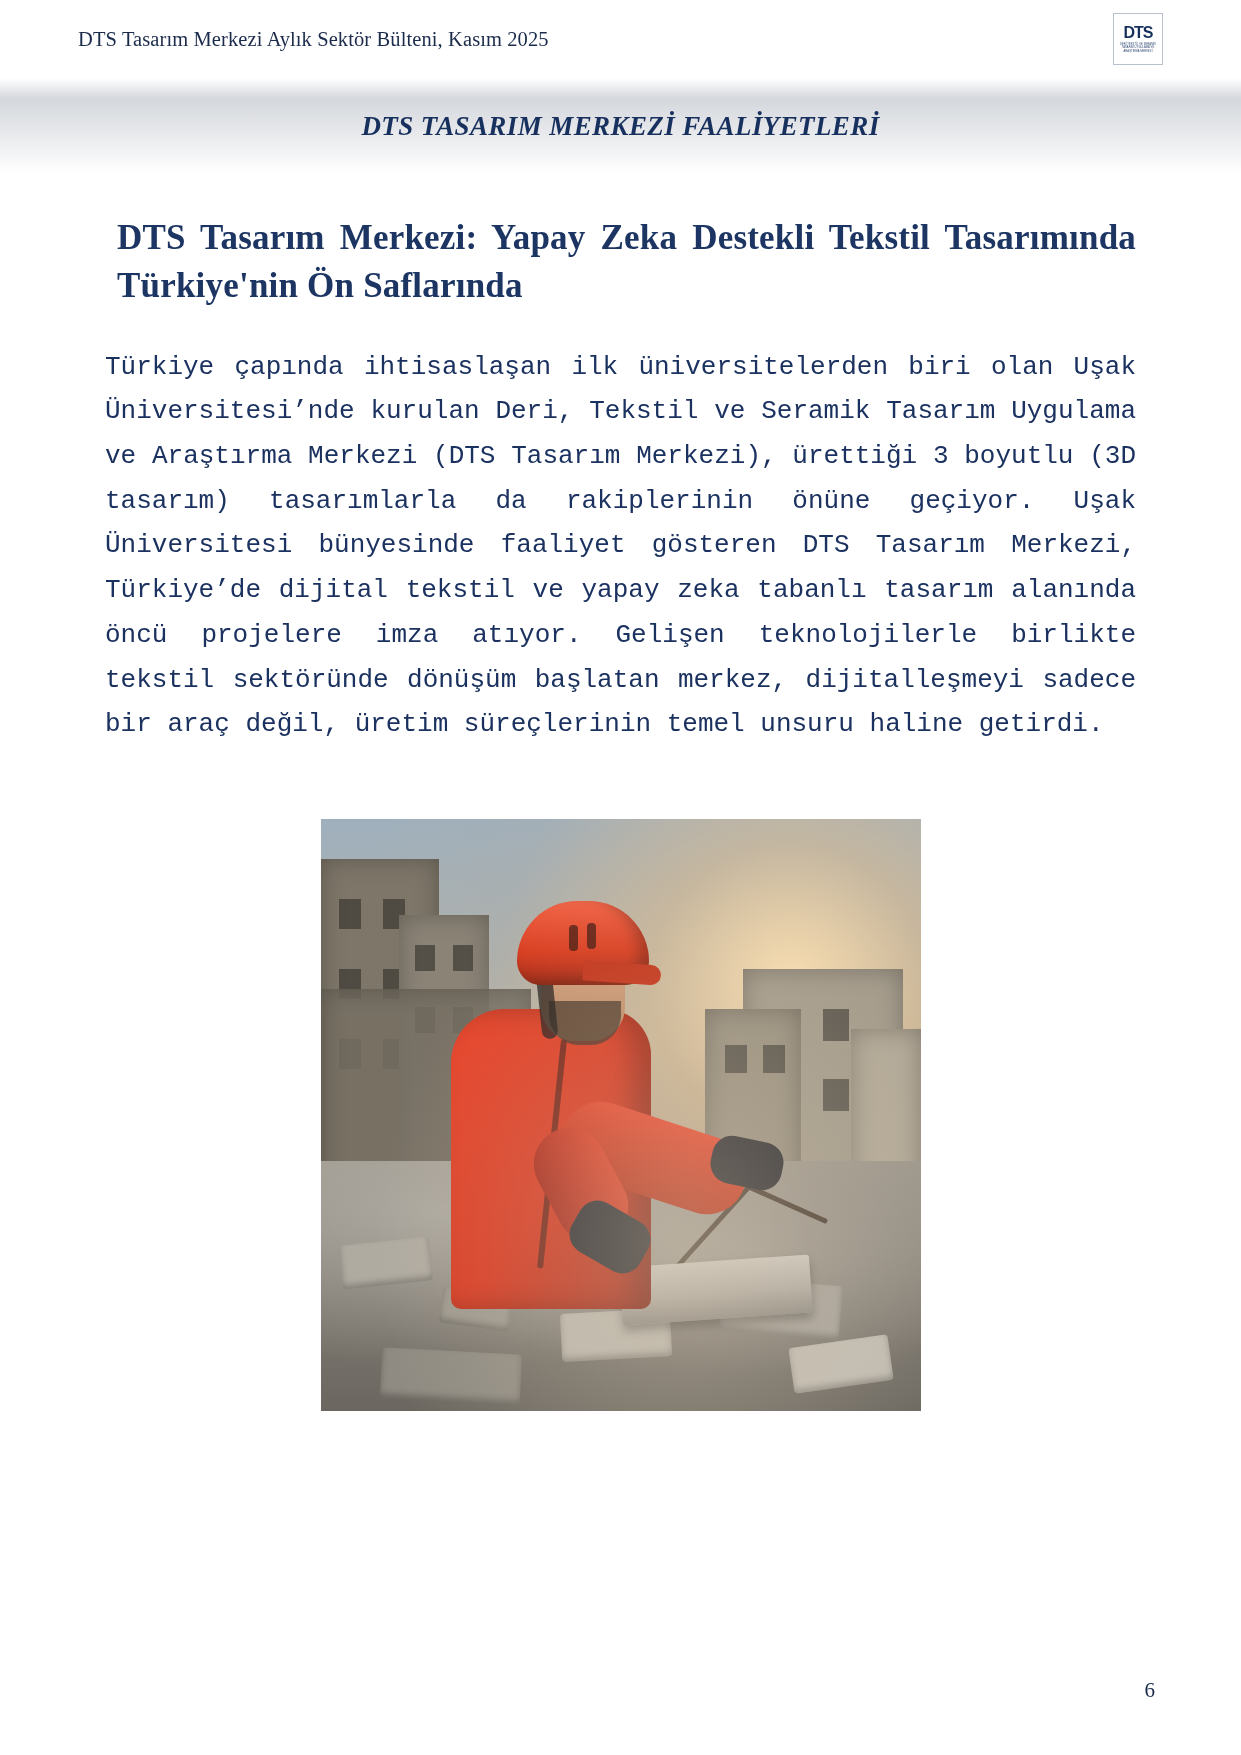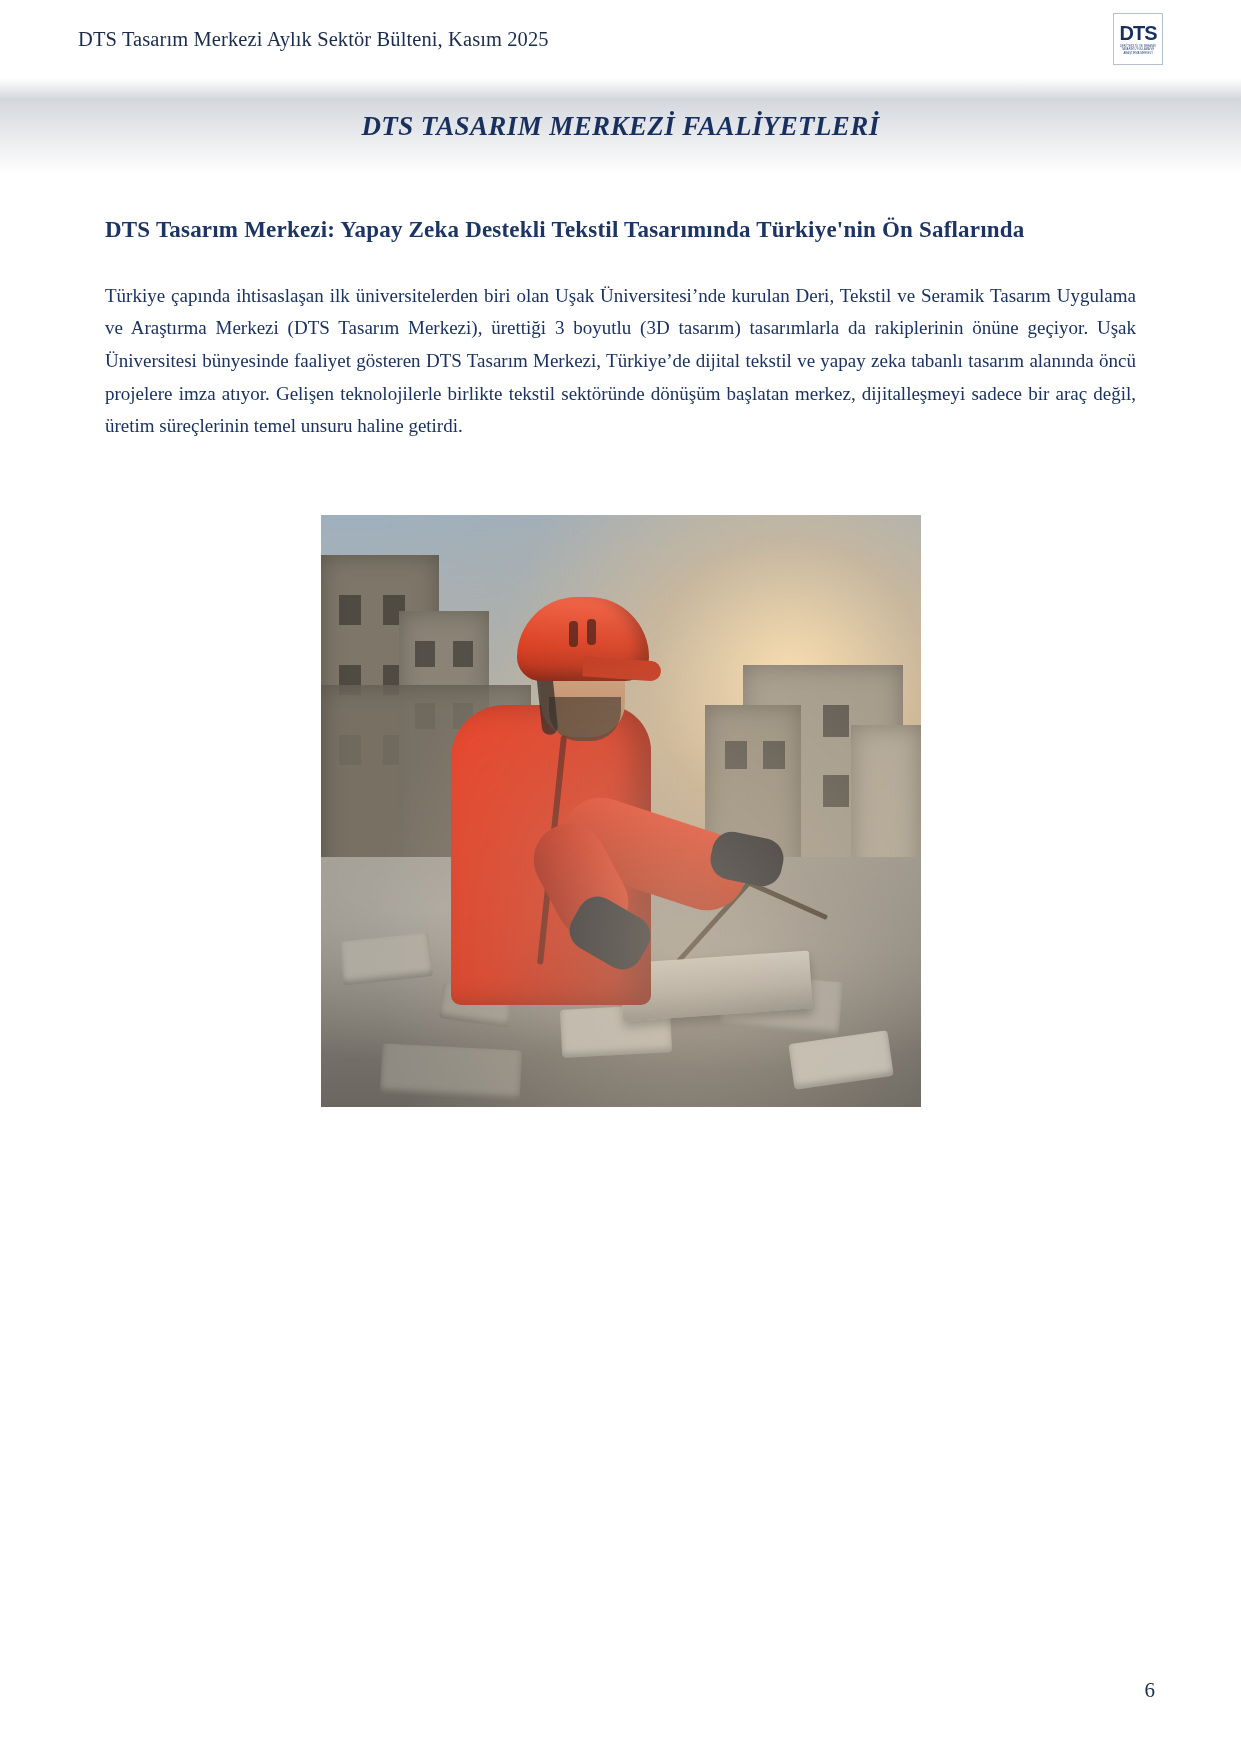--- a/index.html
+++ b/index.html
@@ -39,21 +39,21 @@
     border: 1px solid #b9c0cd;
     display: flex;
     flex-direction: column;
     align-items: center;
     justify-content: center;
     box-sizing: border-box;
     background: #ffffff;
   }
   .header-logo .logo-mark {
     font-family: "Liberation Sans", sans-serif;
-    font-size: 20px;
+    font-size: 16px;
     font-weight: bold;
     color: #16305c;
     letter-spacing: -1px;
     line-height: 1;
   }
   .header-logo .logo-sub {
     font-family: "Liberation Sans", sans-serif;
     font-size: 2.6px;
     color: #26406d;
     line-height: 1.25;
@@ -81,31 +81,31 @@
   }
 
   
   .content {
     padding: 40px 105px 0 105px;
     box-sizing: border-box;
   }
   .article-title {
     font-family: "Liberation Serif", serif;
     font-weight: bold;
-    font-size: 23px;
+    font-size: 35px;
     line-height: 1.38;
     color: #1c3563;
     text-align: justify;
     text-align-last: left;
-    margin: 0 0 34px 0;
+    margin: 0 0 34px 12px;
     letter-spacing: 0.2px;
   }
   .article-body {
-    font-family: Liberation Serif, serif;
-    font-size: 19px;
+    font-family: Liberation Mono, monospace;
+    font-size: 26px;
     line-height: 1.72;
     color: #1b3260;
     text-align: justify;
     margin: 0;
   }
 
   
   .figure-wrap {
     margin-top: 72px;
     display: flex;

